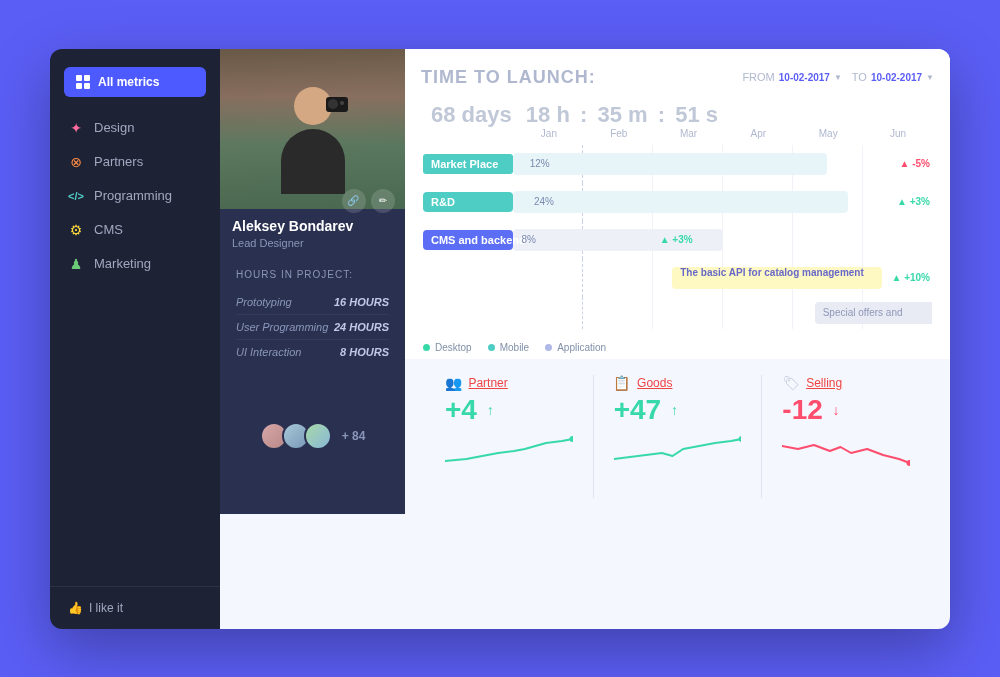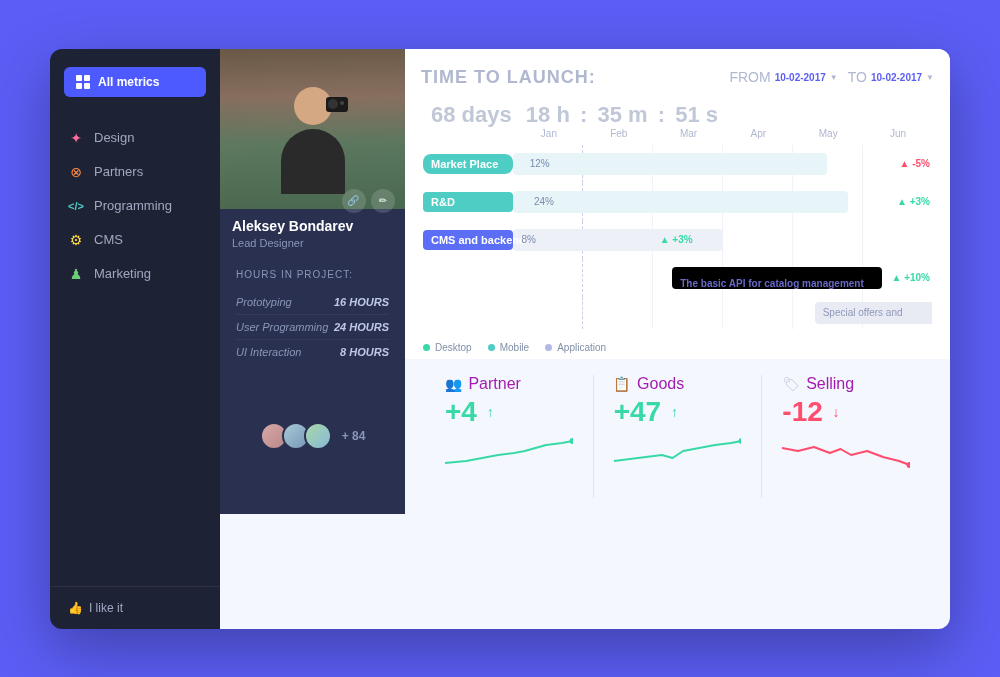--- a/index.html
+++ b/index.html
@@ -24,21 +24,21 @@
       width: 170px;
       background: #1e2235;
       display: flex;
       flex-direction: column;
       padding: 0;
       flex-shrink: 0;
     }
     .sidebar-all-metrics {
       background: #4c5aff;
       border-radius: 6px;
-      margin: 18px 14px 16px 14px;
+      margin: 18px 14px 6px 14px;
       padding: 8px 12px;
       display: flex;
       align-items: center;
       gap: 8px;
       cursor: pointer;
     }
     .sidebar-all-metrics .grid-icon {
       display: grid;
       grid-template-columns: 1fr 1fr;
       gap: 2px;
@@ -219,21 +219,21 @@
       align-items: center;
     }
     .date-filter {
       display: flex;
       align-items: center;
       gap: 4px;
       font-size: 10px;
       color: #8090a8;
     }
     .date-filter-label {
-      font-size: 14px;
+      font-size: 11px;
       color: #b0b8d0;
       text-transform: uppercase;
     }
     .date-filter-val {
       color: #5b5ef5;
       font-size: 10px;
       font-weight: 600;
     }
     .chevron { font-size: 8px; color: #b0b8d0; }
     
@@ -363,23 +363,24 @@
       display: flex;
       align-items: center;
       gap: 6px;
       margin-bottom: 4px;
     }
     .stat-icon {
       color: #c0c8d8;
       font-size: 14px;
     }
     .stat-label {
-      color: #a21caf;
-      font-size: 16px;
+      color: #ef4444;
+      font-size: 12px;
       font-weight: 500;
+      text-decoration: underline;
     }
     .stat-value {
       font-size: 28px;
       font-weight: 800;
       line-height: 1.1;
     }
     .stat-value.positive { color: #38d9a9; }
     .stat-value.negative { color: #ff4d6d; }
     .stat-arrow {
       font-size: 14px;
@@ -521,21 +522,21 @@
           <div class="gantt-row" style="height:38px;">
             <div class="gantt-grid">
               <div class="gantt-col" style="border-left:none;"></div>
               <div class="gantt-col highlight"></div>
               <div class="gantt-col"></div>
               <div class="gantt-col"></div>
               <div class="gantt-col"></div>
               <div class="gantt-col"></div>
             </div>
             <div class="gantt-label">
-              <div style="background:#4ecdc4;border-radius:8px;color:white;padding:4px 8px;font-size:11px;font-weight:600;white-space:nowrap;">Market Place</div>
+              <div style="background:#4ecdc4;border-radius:3px;color:white;padding:4px 8px;font-size:11px;font-weight:600;white-space:nowrap;">Market Place</div>
             </div>
             <div class="gantt-bar-area">
               <div class="gantt-bg-bar" style="left:0%;width:75%;background:#e8f5f8;"></div>
               <div style="font-size:10px;color:#7a8ab0;position:absolute;left:4%;z-index:2;">12%</div>
               <div style="position:absolute;right:2px;font-size:10px;font-weight:700;color:#ff4d6d;">▲ -5%</div>
             </div>
           </div>
 
           <div class="gantt-row" style="height:38px;">
             <div class="gantt-grid">
@@ -579,21 +580,21 @@
             <div class="gantt-grid">
               <div class="gantt-col" style="border-left:none;"></div>
               <div class="gantt-col highlight"></div>
               <div class="gantt-col"></div>
               <div class="gantt-col"></div>
               <div class="gantt-col"></div>
               <div class="gantt-col"></div>
             </div>
             <div class="gantt-label" style="width:90px;"></div>
             <div class="gantt-bar-area">
-              <div style="position:absolute;left:38%;background:#000000;border-radius:4px;height:22px;width:50%;display:flex;align-items:flex-end;padding:0 8px;">
+              <div style="position:absolute;left:38%;background:#fef9c3;border-radius:4px;height:22px;width:50%;display:flex;align-items:flex-start;padding:0 8px;">
                 <span style="font-size:10px;font-weight:600;color:#6868c8;white-space:nowrap;">The basic API for catalog management</span>
               </div>
               <div style="position:absolute;right:2px;font-size:10px;font-weight:700;color:#38d9a9;">▲ +10%</div>
             </div>
           </div>
 
           <div class="gantt-row" style="height:32px;">
             <div class="gantt-grid">
               <div class="gantt-col" style="border-left:none;"></div>
               <div class="gantt-col highlight"></div>

